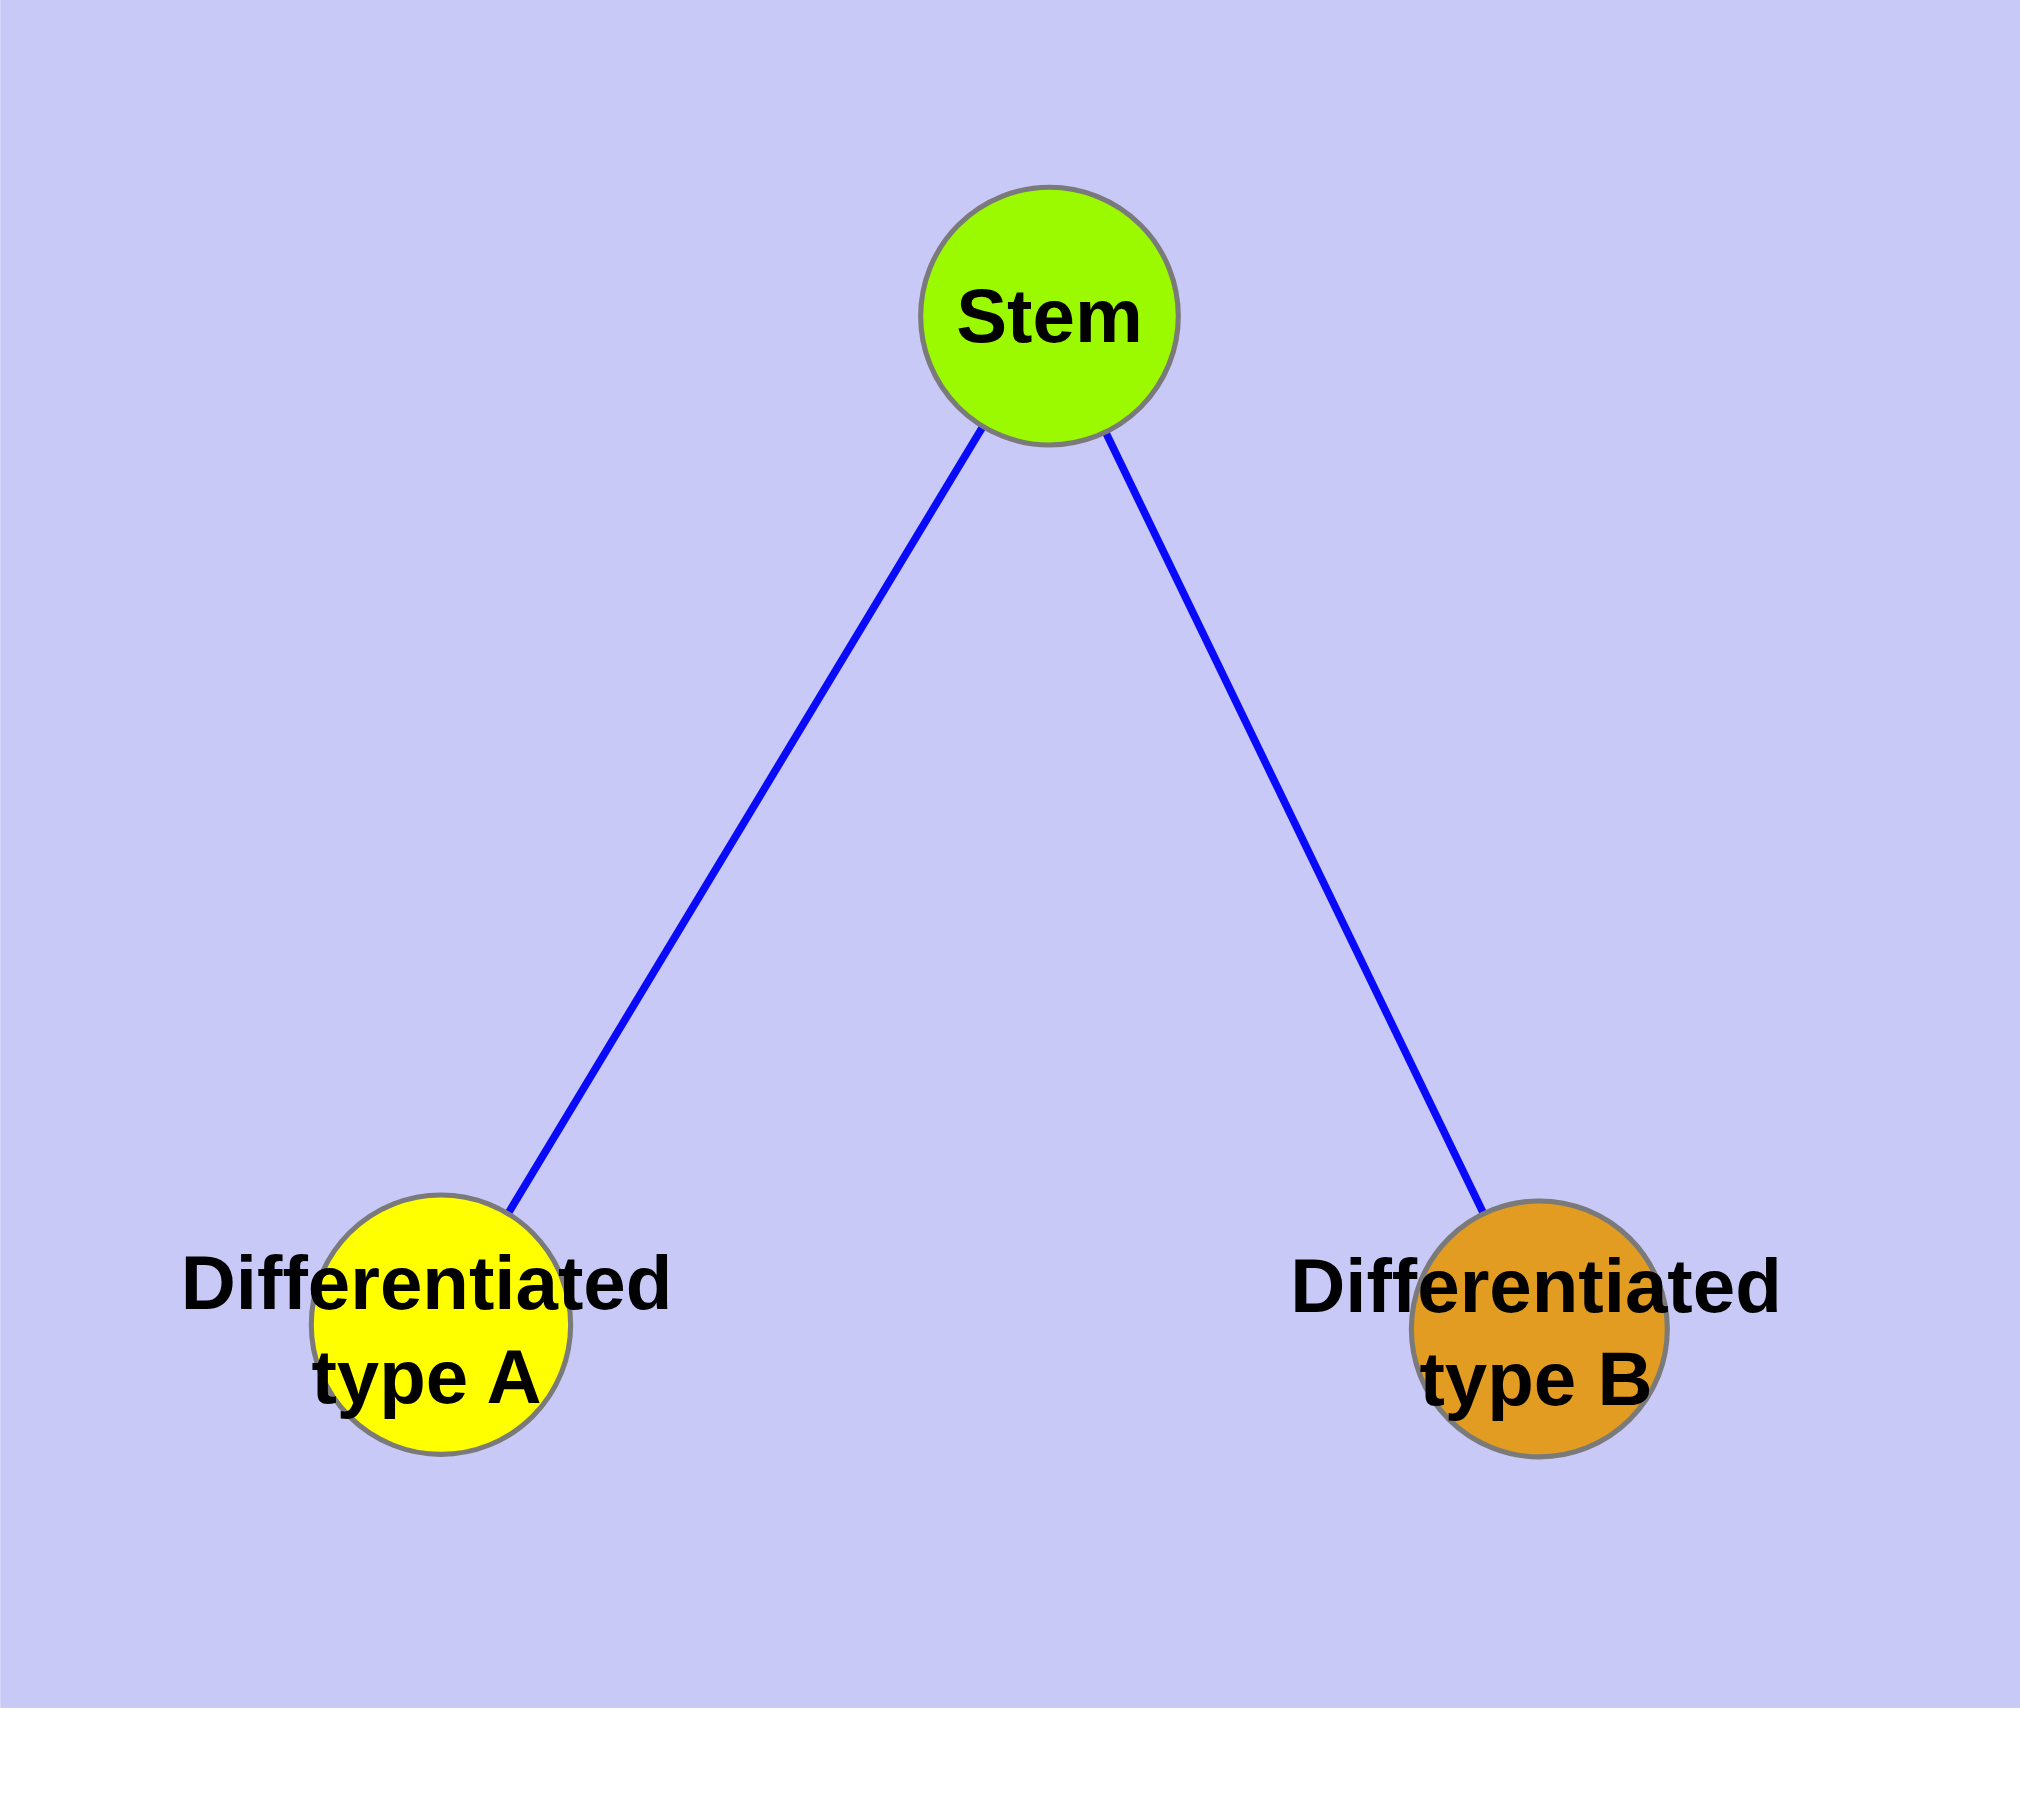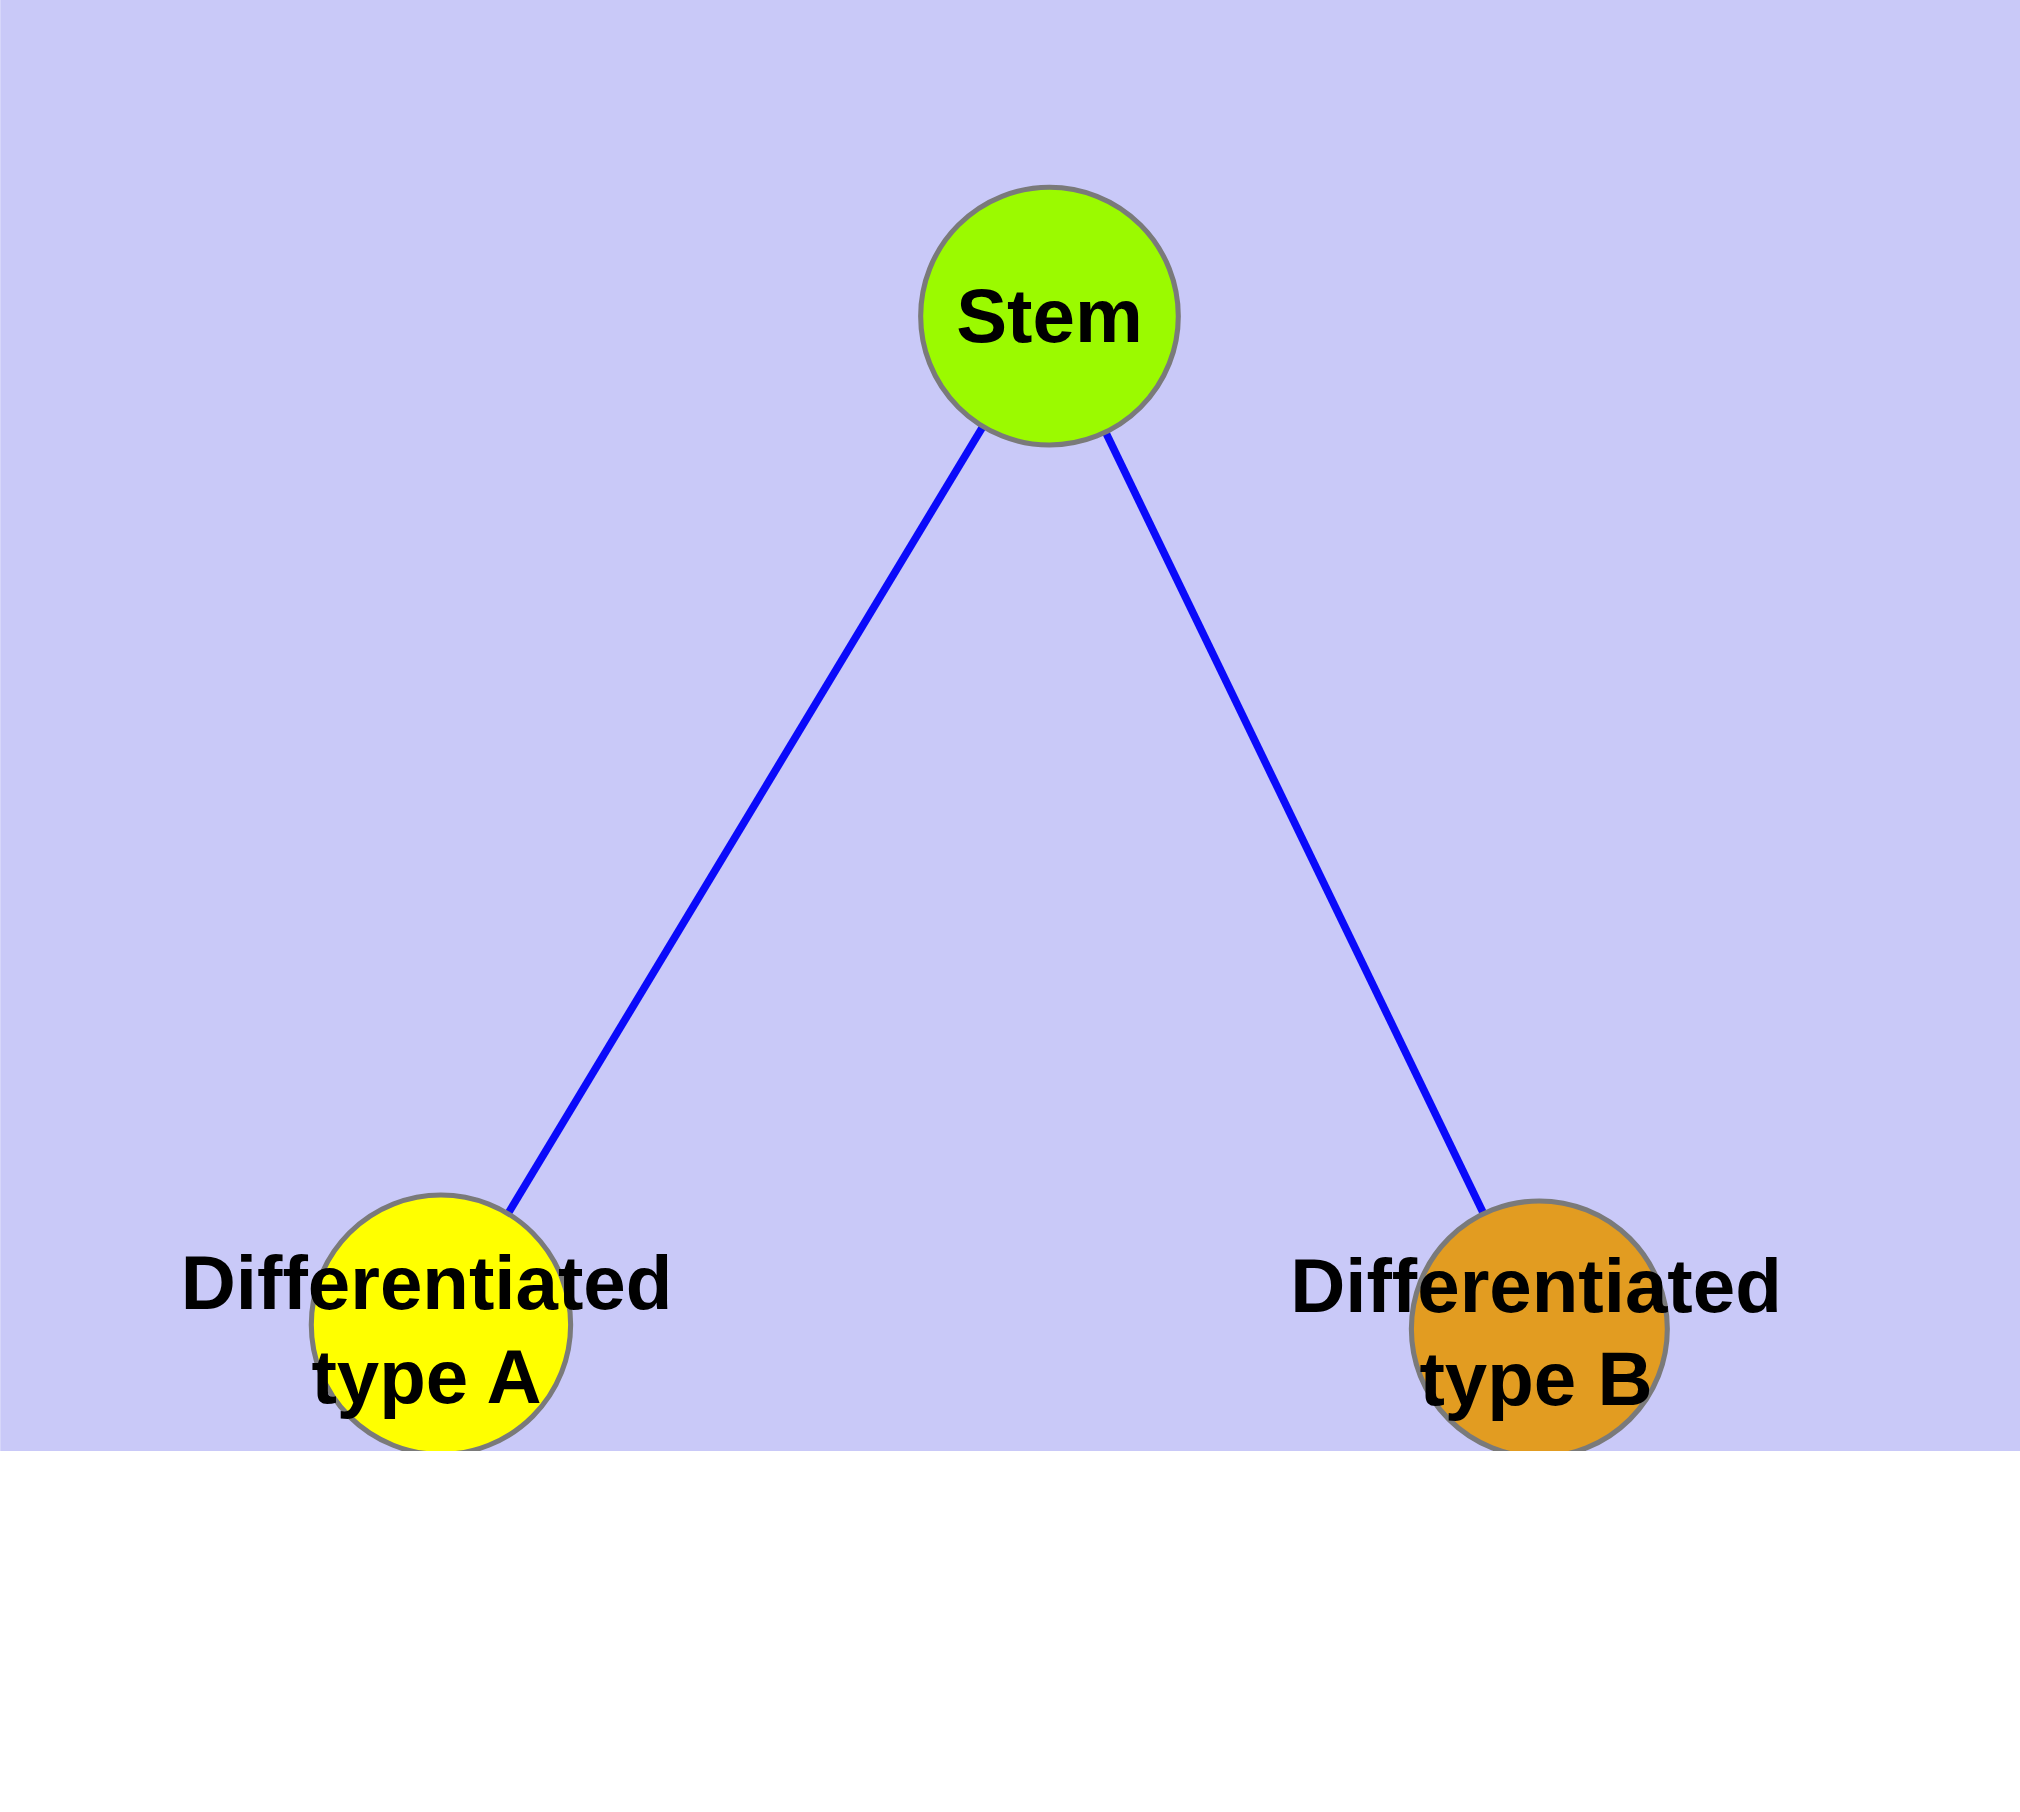--- a/index.html
+++ b/index.html
@@ -2,21 +2,21 @@
 <html style="font-size:13.6px"><head>
 <meta charset="utf-8">
 <style>
   html, body {
     margin: 0;
     padding: 0;
     background: #ffffff;
   }
   .canvas-wrap {
     width: 2021px;
-    height: 1451px;
+    height: 1708px;
     position: relative;
     overflow: hidden;
   }
   svg {
     display: block;
   }
   .node-label {
     font-family: "Liberation Sans", sans-serif;
     font-weight: bold;
     font-size: 90px;

